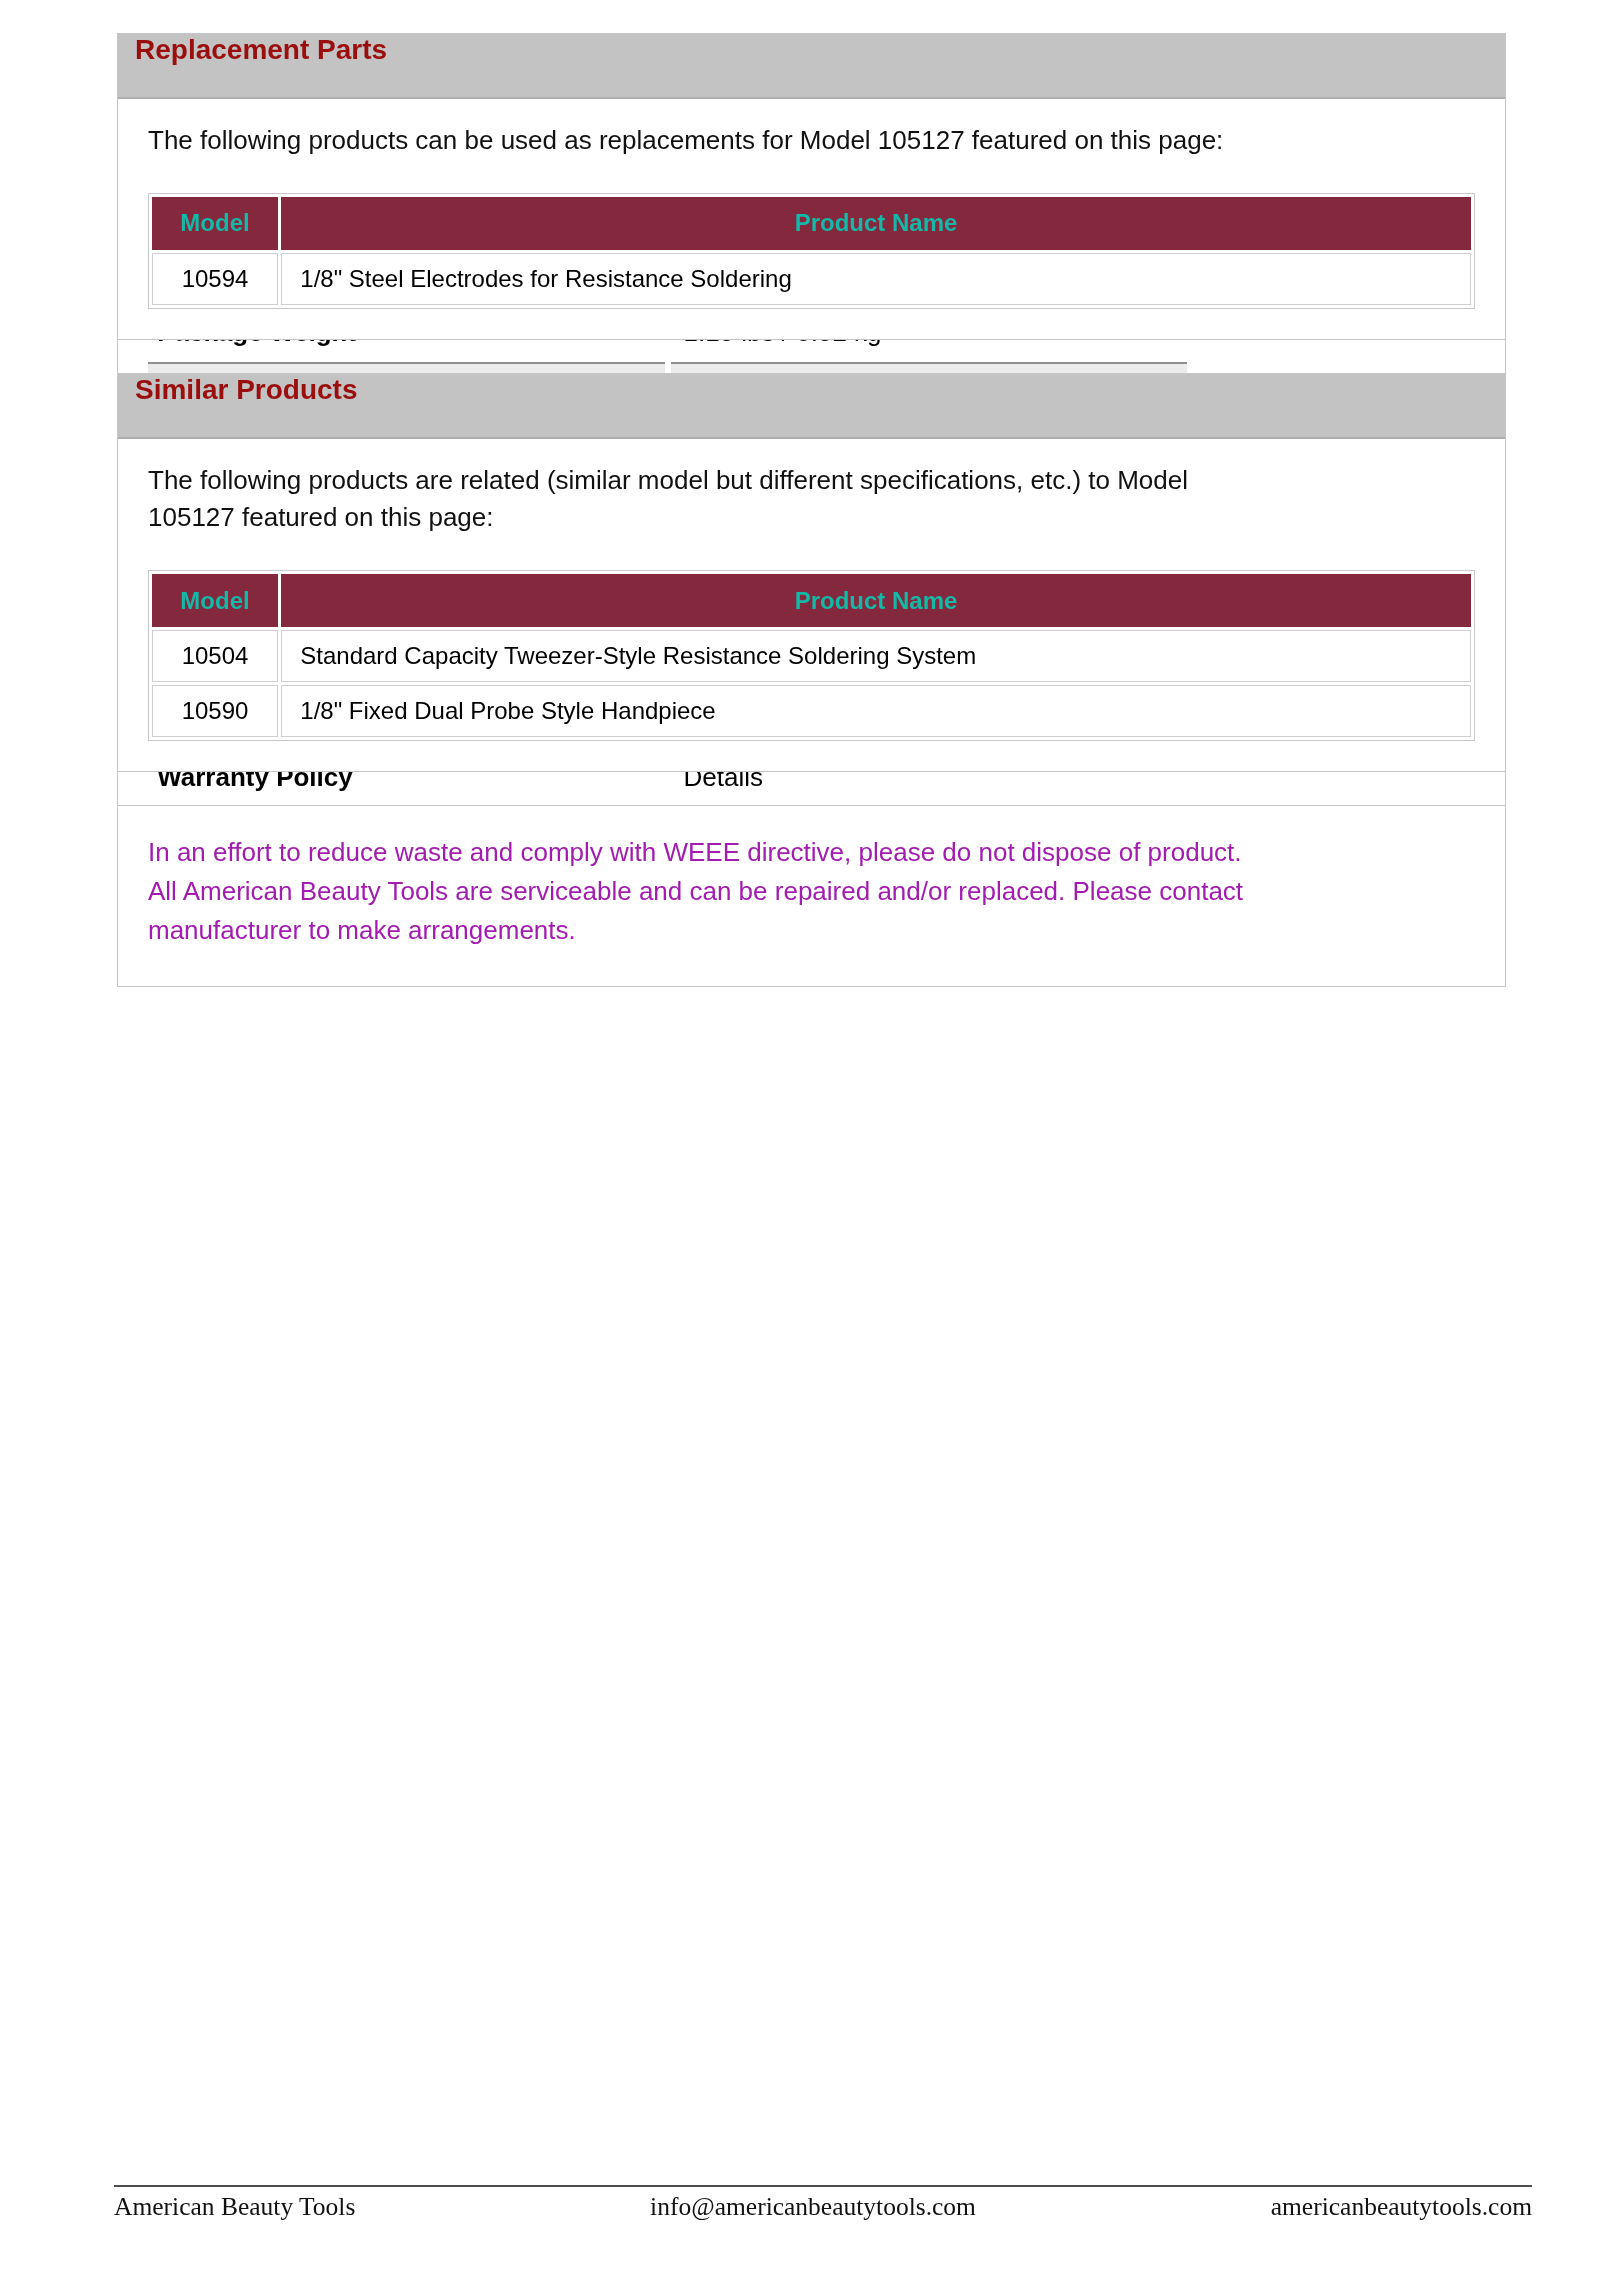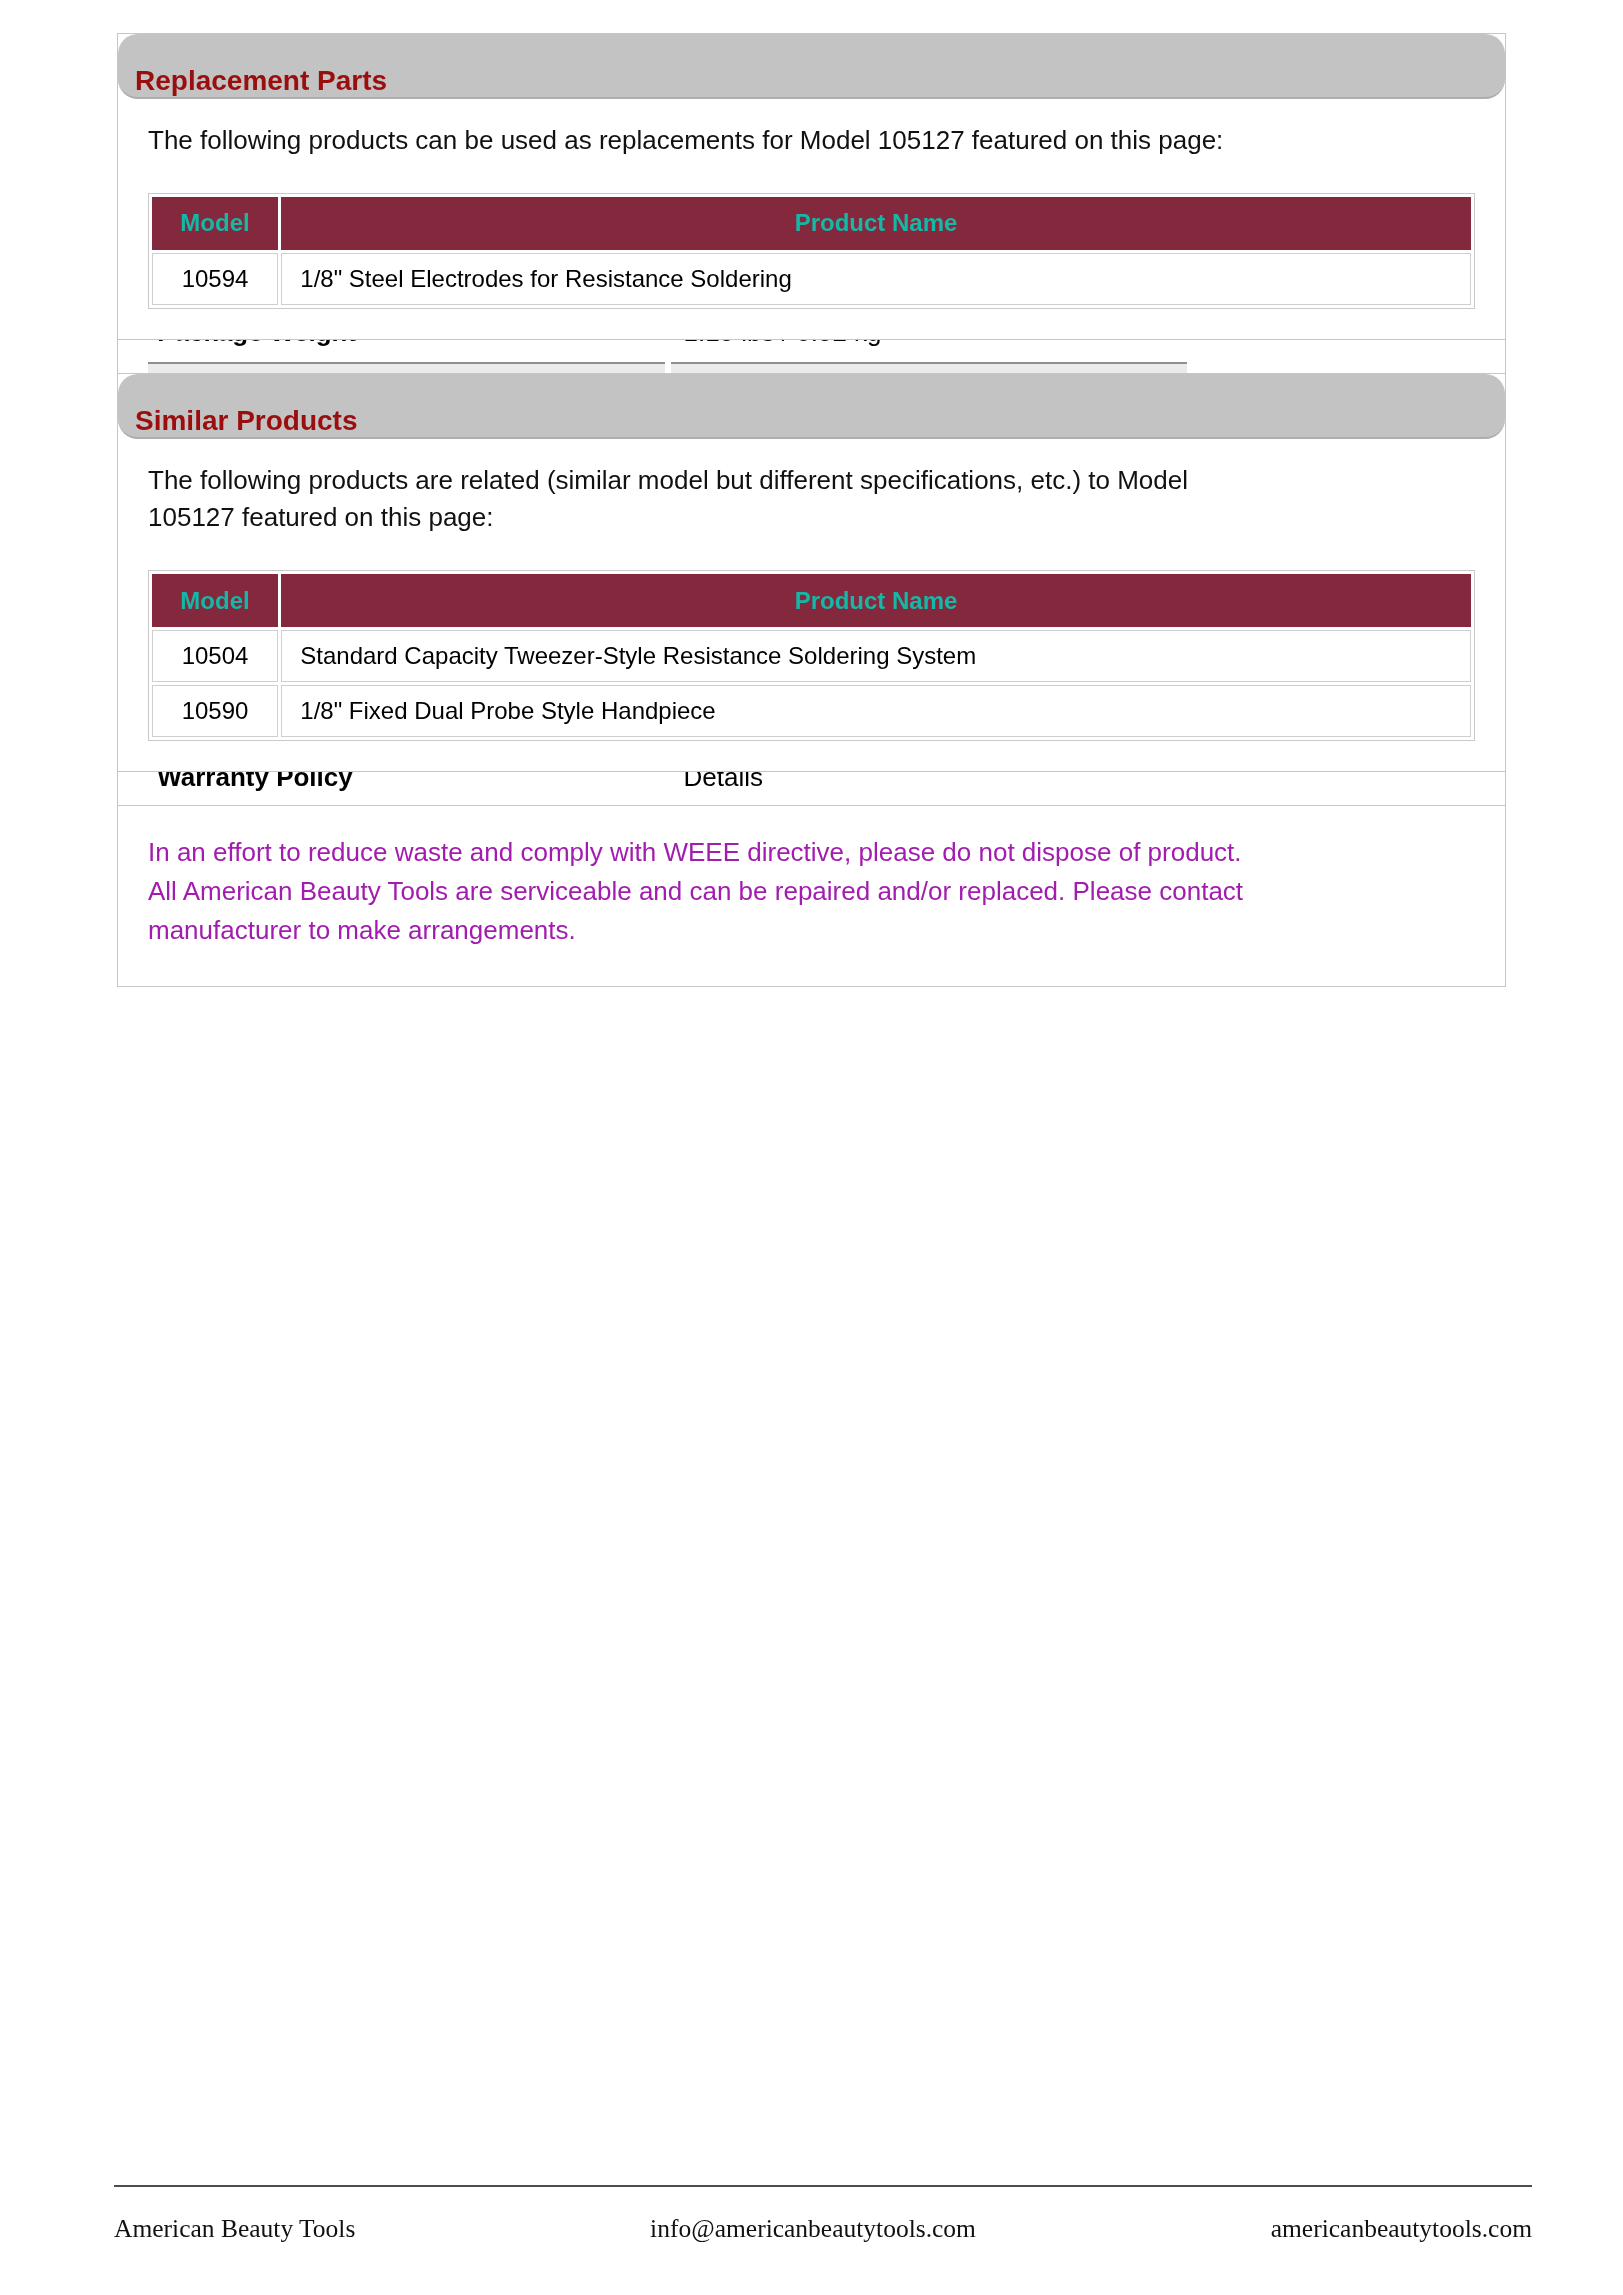--- a/index.html
+++ b/index.html
@@ -57,23 +57,22 @@
     width:1389px;
     box-sizing:border-box;
     border:1.3px solid #c6c6c6;
     background:#ffffff;
   }
   .panel-bar{
     height:63px;
     background:#c3c3c3;
     border-bottom:2px solid #aeaeae;
     display:flex;
-    align-items:flex-end;
+    align-items:flex-start;
     padding-left:17px;
-    border-radius:20px;
   }
   .panel-title{
     margin:0;
     font-size:28px;
     font-weight:bold;
     color:#9a0e0e;
   }
   .panel-body{padding:23px 30px 30px 30px;}
   .intro{
     margin:0 0 33px 0;
@@ -118,21 +117,21 @@
   table.data-table td.model-cell{text-align:center;margin-left:48px;}
   table.data-table td.name-cell{padding-left:18.3px;text-align:left;}
 
   
   .footer{
     position:absolute;
     left:114px;
     top:2185px;
     width:1418px;
     border-top:2px solid #4d4d4d;
-    padding-top:27px;
+    padding-top:5px;
     display:flex;
     justify-content:space-between;
     align-items:baseline;
     font-family:"Liberation Serif", serif;
     font-size:25.5px;
     color:#111111;
   }
 </style>
 </head>
 <body>

